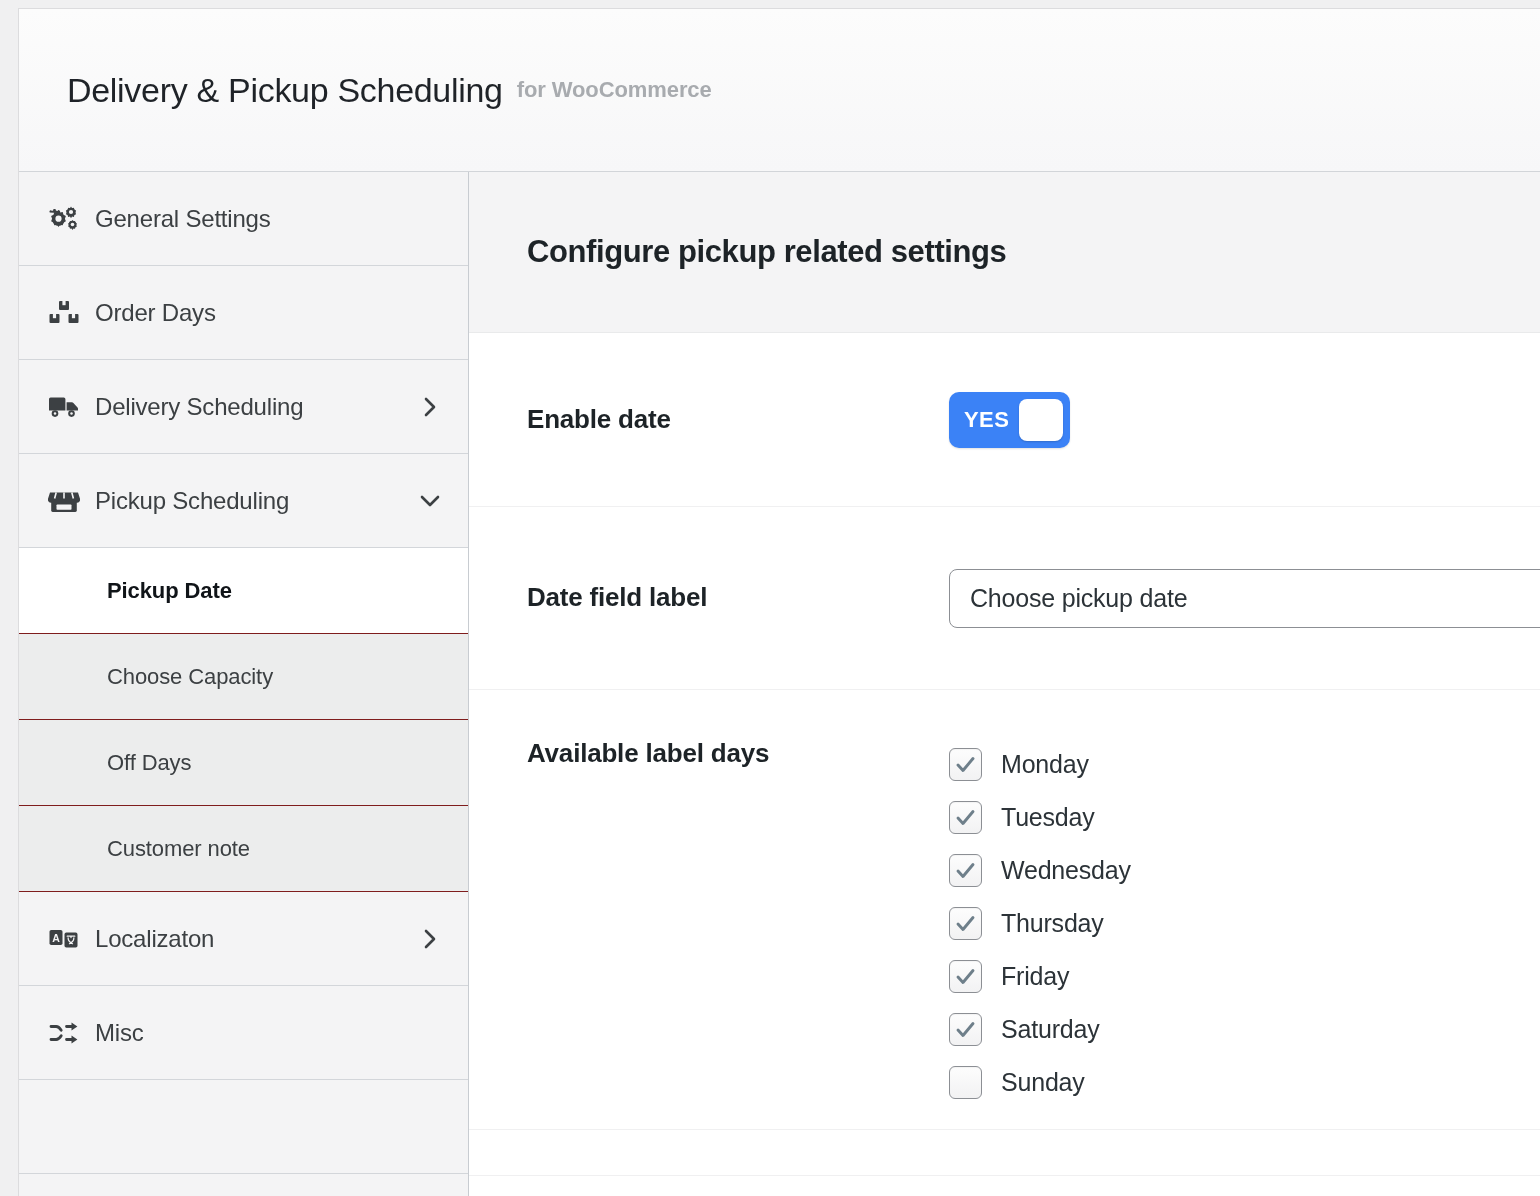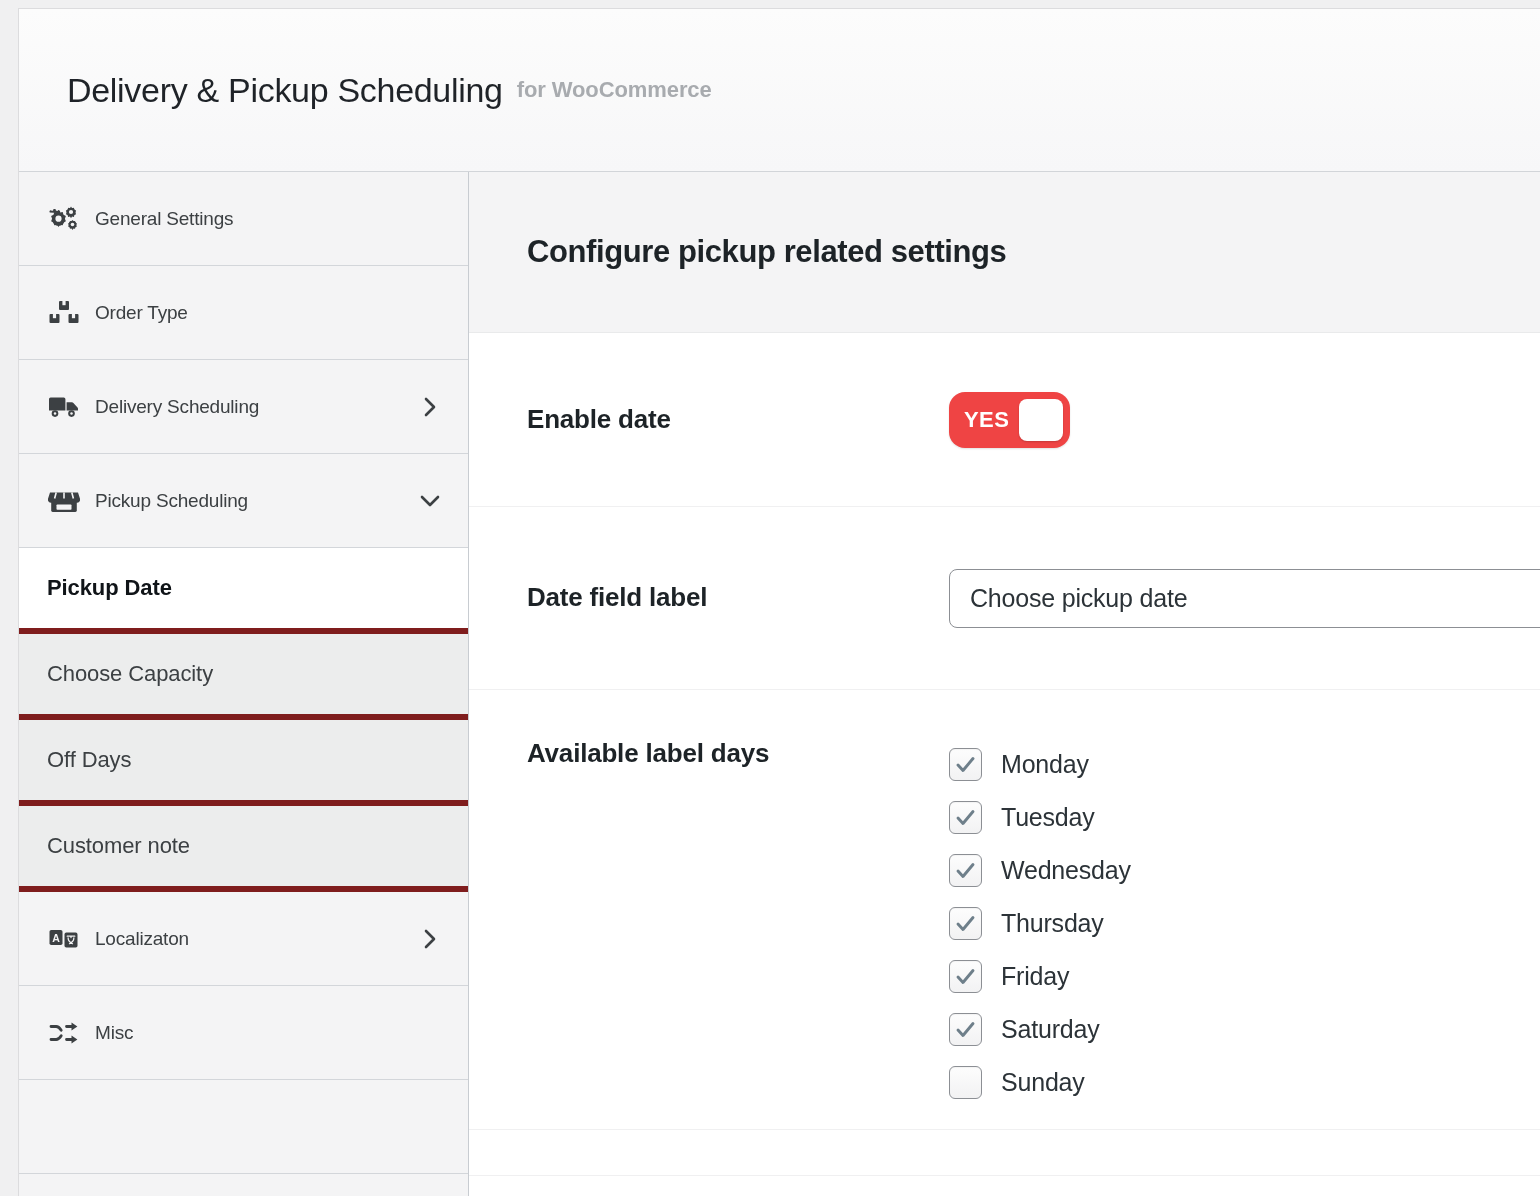--- a/index.html
+++ b/index.html
@@ -82,41 +82,41 @@
   .nav-item .nav-icon {
     width: 34px;
     flex: 0 0 34px;
     display: flex;
     align-items: center;
     justify-content: center;
     color: #3c4043;
     margin-right: 14px;
   }
   .nav-item .nav-label {
-    font-size: 19px;
+    font-size: 24px;
     font-weight: 400;
     color: #3c4043;
     letter-spacing: -0.2px;
     flex: 1 1 auto;
   }
   .nav-item .nav-arrow {
     color: #3c4043;
     display: flex;
     align-items: center;
     justify-content: center;
     width: 24px;
   }
 
   
   .sub-item {
     height: 86px;
     display: flex;
     align-items: center;
-    padding-left: 28px;
-    border-bottom: 6px solid #7f1d1d;
+    padding-left: 88px;
+    border-bottom: 1px solid #7f1d1d;
     background: #eceded;
     font-size: 22px;
     color: #3c4043;
     letter-spacing: -0.1px;
     cursor: pointer;
   }
   .sub-item.active {
     background: #ffffff;
     color: #101418;
     font-weight: 700;
@@ -165,22 +165,22 @@
     color: #1d2327;
     letter-spacing: -0.2px;
     line-height: 1.2;
   }
   .field-control { flex: 1 1 auto; min-width: 0; }
 
   
   .toggle {
     width: 121px;
     height: 56px;
-    background: #ef4444;
-    border-radius: 16px;
+    background: #3b82f6;
+    border-radius: 10px;
     display: flex;
     align-items: center;
     justify-content: space-between;
     padding: 0 7px 0 0;
     cursor: pointer;
     box-shadow: 0 1px 2px rgba(0,0,0,0.12);
   }
   .toggle-text {
     color: #ffffff;
     font-size: 22px;
@@ -277,21 +277,21 @@
         <span class="nav-icon">
           <svg width="30" height="26" viewBox="0 0 30 26" fill="currentColor">
             <rect x="10" y="1" width="10" height="9" rx="1"></rect>
             <rect x="13.4" y="1" width="3.2" height="4.2" fill="#f4f4f5"></rect>
             <rect x="0.5" y="14" width="10" height="9" rx="1"></rect>
             <rect x="3.9" y="14" width="3.2" height="4.2" fill="#f4f4f5"></rect>
             <rect x="19.5" y="14" width="10" height="9" rx="1"></rect>
             <rect x="22.9" y="14" width="3.2" height="4.2" fill="#f4f4f5"></rect>
           </svg>
         </span>
-        <span class="nav-label">Order Type</span>
+        <span class="nav-label">Order Days</span>
       </div>
 
       <div class="nav-item">
         <span class="nav-icon">
           <svg width="32" height="24" viewBox="0 0 32 24" fill="currentColor">
             <path d="M1 4a1.6 1.6 0 0 1 1.6-1.6h13.2A1.6 1.6 0 0 1 17.4 4v11.6H1z"></path>
             <path d="M18.6 7.2h5.3c.6 0 1.1.25 1.5.7l4.1 4.6c.3.35.5.8.5 1.25v1.85h-11.4z"></path>
             <circle cx="7" cy="18.6" r="3.3"></circle>
             <circle cx="7" cy="18.6" r="1.25" fill="#f4f4f5"></circle>
             <circle cx="23.5" cy="18.6" r="3.3"></circle>

